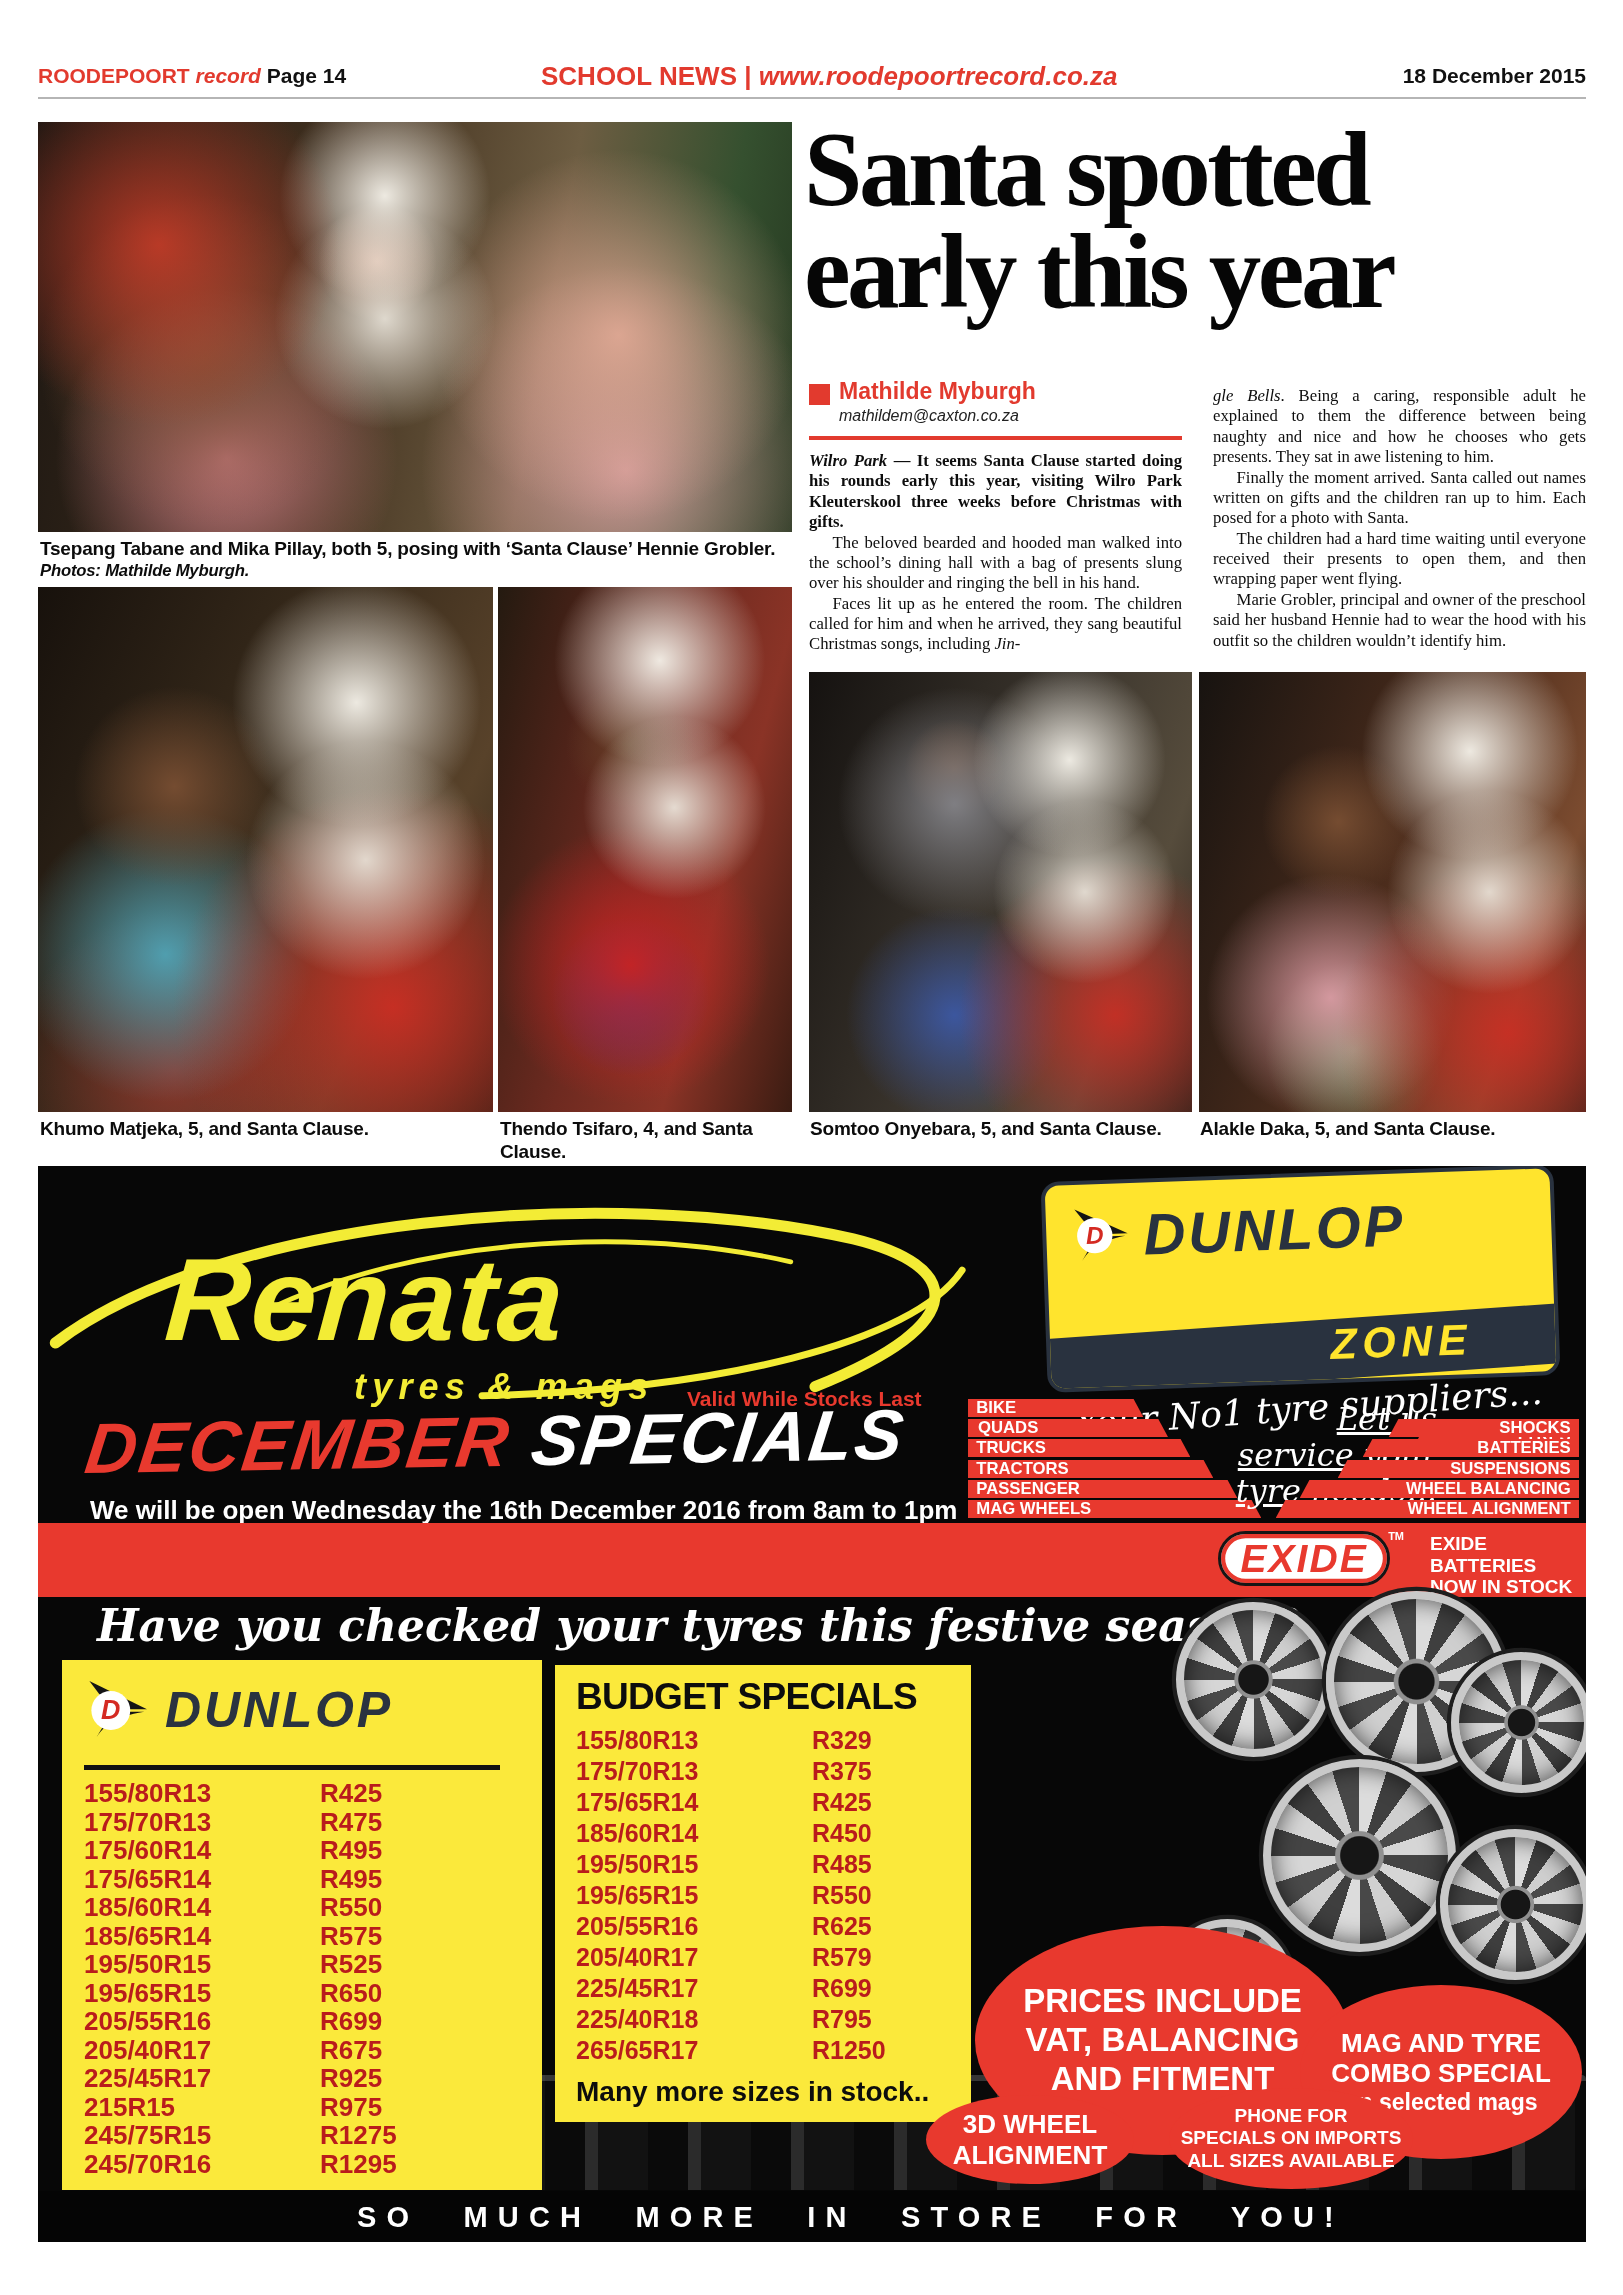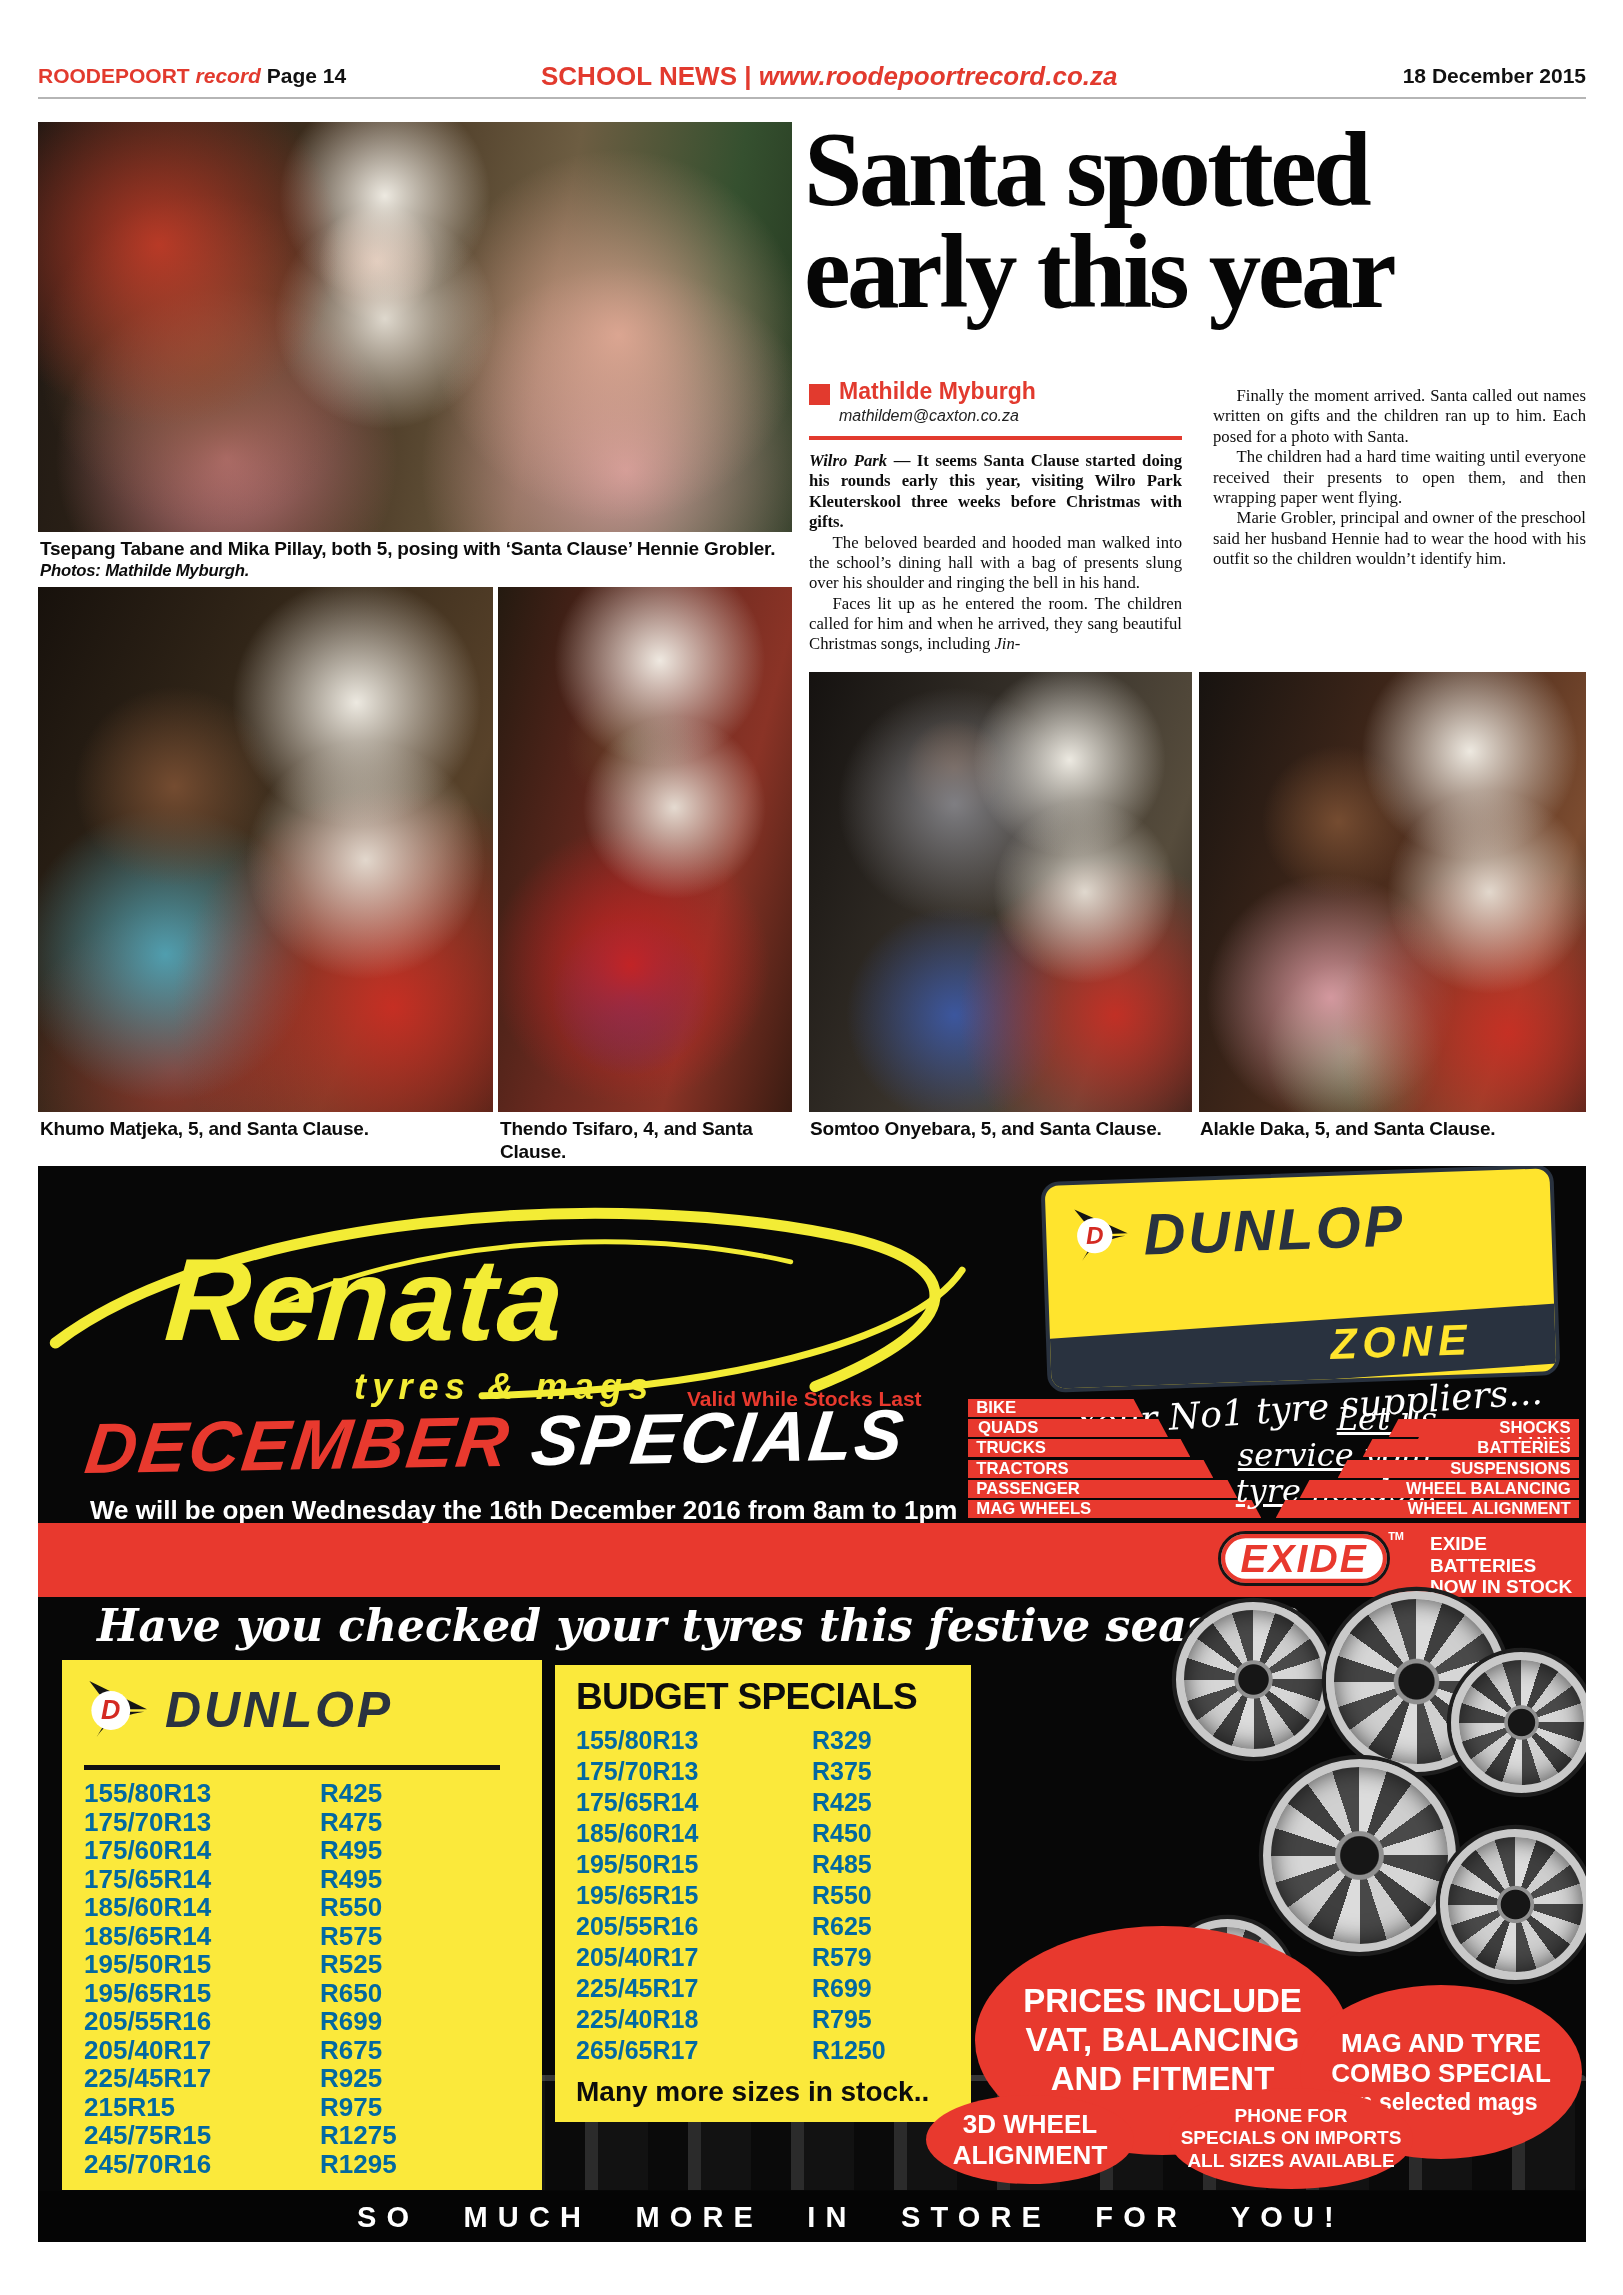--- a/index.html
+++ b/index.html
@@ -111,21 +111,21 @@
          box-shadow:inset 0 0 0 4.2px #e8392e;padding:0 19.4px;display:flex;align-items:center;}
   .exide-word{font-size:39px;font-weight:bold;font-style:italic;color:#e8392e;letter-spacing:2.1px;}
   .exide-tm{font-size:11px;font-weight:bold;color:#fff;position:absolute;right:-16.7px;top:-4.2px;}
   .exide-note{left:1392px;top:9.7px;font-size:19px;font-weight:bold;color:#fff;line-height:1.15;}
   .festive{left:59px;top:434px;width:1215px;font-size:44px;font-weight:bold;}
   .ybox{position:absolute;background:#fbe93b;}
   .dunlop-box{left:24px;top:494px;width:480px;height:530px;padding:16.7px 0 0 22px;box-sizing:border-box;}
   .dunlop-row{display:flex;align-items:center;gap:14px;}
   .dunlop-word{font-size:50px;font-weight:bold;font-style:italic;color:#2a3340;letter-spacing:2.8px;}
   .dunlop-hr{width:416px;height:4.9px;background:#111;margin:21px 0 9.7px 0;}
-  .prow{display:flex;font-weight:bold;font-size:26px;color:#0369a1;line-height:28.5px;}
+  .prow{display:flex;font-weight:bold;font-size:26px;color:#b91c1c;line-height:28.5px;}
   .psize{width:236px;} .pprice{flex:1;}
   .budget-box{left:517px;top:499px;width:416px;height:457px;padding:11px 0 1px 21px;box-sizing:border-box;}
   .budget-title{font-size:37px;font-weight:bold;color:#0d0d0d;letter-spacing:-0.7px;margin-bottom:7px;}
   .budget-box .prow{font-size:25px;line-height:31px;}
   .manymore{font-size:28px;font-weight:bold;color:#0d0d0d;margin-top:9.7px;}
   .mag{position:absolute;border-radius:50%;border:8.3px solid #c9c9c9;
        box-shadow:0 0 0 4.2px #1e1e1e, inset 0 0 25px rgba(0,0,0,.65);
        background:
         radial-gradient(circle at 50% 50%, #161616 0 15%, #909090 16% 19%, rgba(0,0,0,0) 20%),
         conic-gradient(#dcdcdc 0 18deg,#3f3f3f 18deg 36deg,#cfcfcf 36deg 54deg,#4a4a4a 54deg 72deg,
@@ -190,20 +190,21 @@
   <div class="abs by-name">Mathilde Myburgh</div>
   <div class="abs by-mail">mathildem@caxton.co.za</div>
   <div class="abs rule-red"></div>
 
   <div class="bodycol" style="left:809px;top:451px;">
     <p class="lead"><span class="loc">Wilro Park</span><span> — </span><span>It seems Santa Clause started doing his rounds early this year, visiting Wilro Park Kleuterskool three weeks before Christmas with gifts.</span></p>
     <p class="pind">The beloved bearded and hooded man walked into the school’s dining hall with a bag of presents slung over his shoulder and ringing the bell in his hand.</p>
     <p class="pind"><span>Faces lit up as he entered the room. The children called for him and when he arrived, they sang beautiful Christmas songs, including </span><i>Jin-</i></p>
   </div>
   <div class="bodycol" style="left:1213px;top:386px;">
+    <p><i>gle Bells</i><span>. Being a caring, responsible adult he explained to them the difference between being naughty and nice and how he chooses who gets presents. They sat in awe listening to him.</span></p>
     <p class="pind">Finally the moment arrived. Santa called out names written on gifts and the children ran up to him. Each posed for a photo with Santa.</p>
     <p class="pind">The children had a hard time waiting until everyone received their presents to open them, and then wrapping paper went flying.</p>
     <p class="pind">Marie Grobler, principal and owner of the preschool said her husband Hennie had to wear the hood with his outfit so the children wouldn’t identify him.</p>
   </div>
 
   <div class="abs ad">
 
     <svg class="abs" style="left:0;top:0;" width="1006" height="236" viewBox="0 0 1450 340">
       <path d="M25,255 C260,75 820,25 1175,105 C1330,143 1352,225 1120,318" fill="none" stroke="#f3ec35" stroke-width="16" stroke-linecap="round"></path>
       <path d="M335,205 C540,108 840,83 1085,138" fill="none" stroke="#f3ec35" stroke-width="7" stroke-linecap="round"></path>

